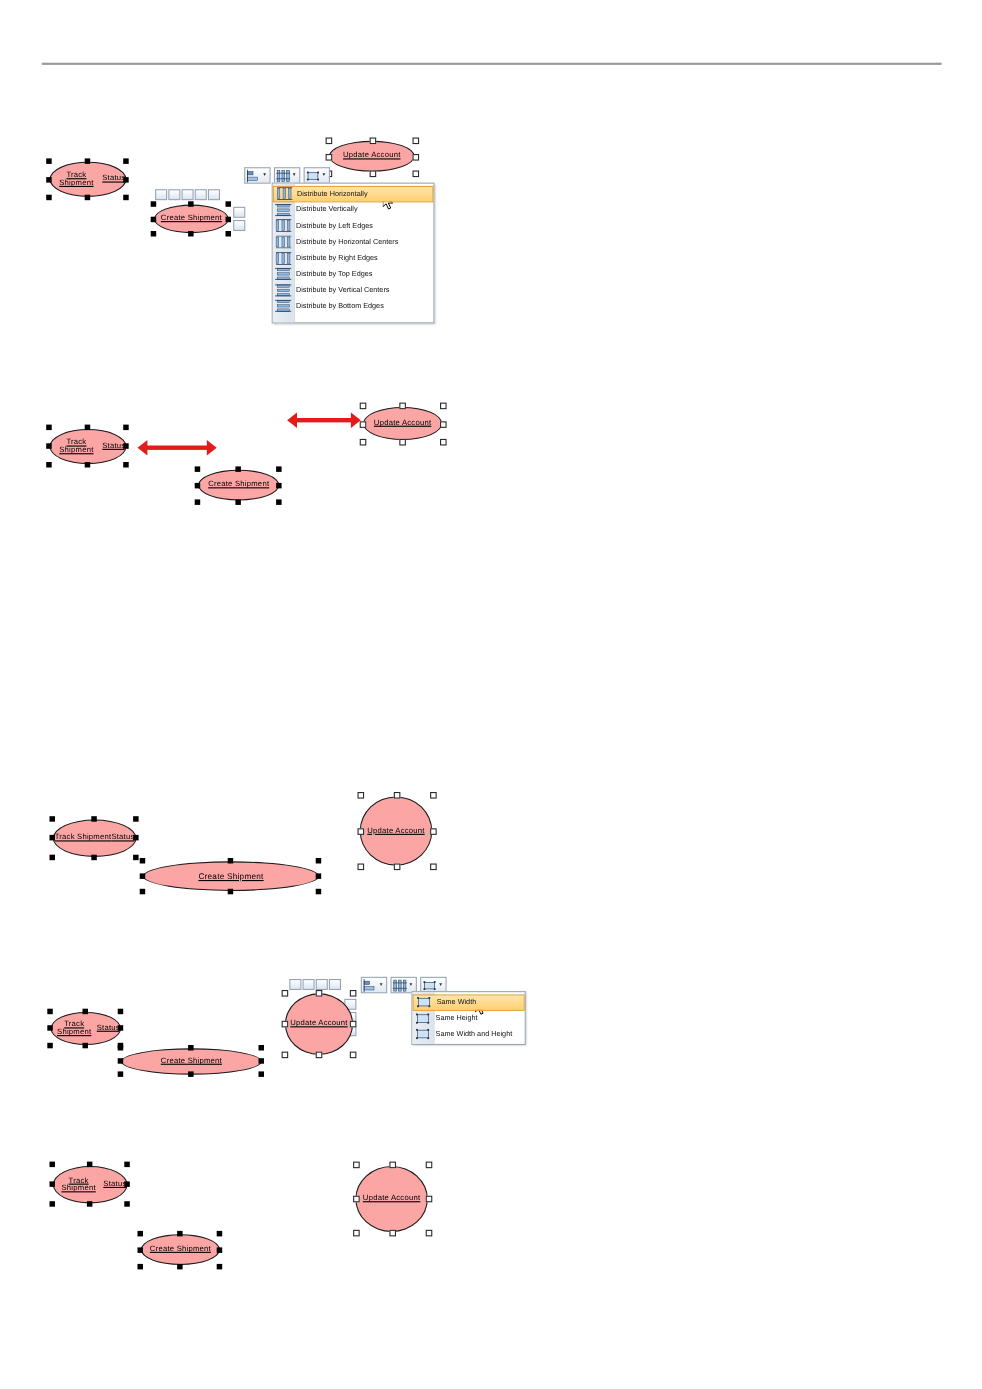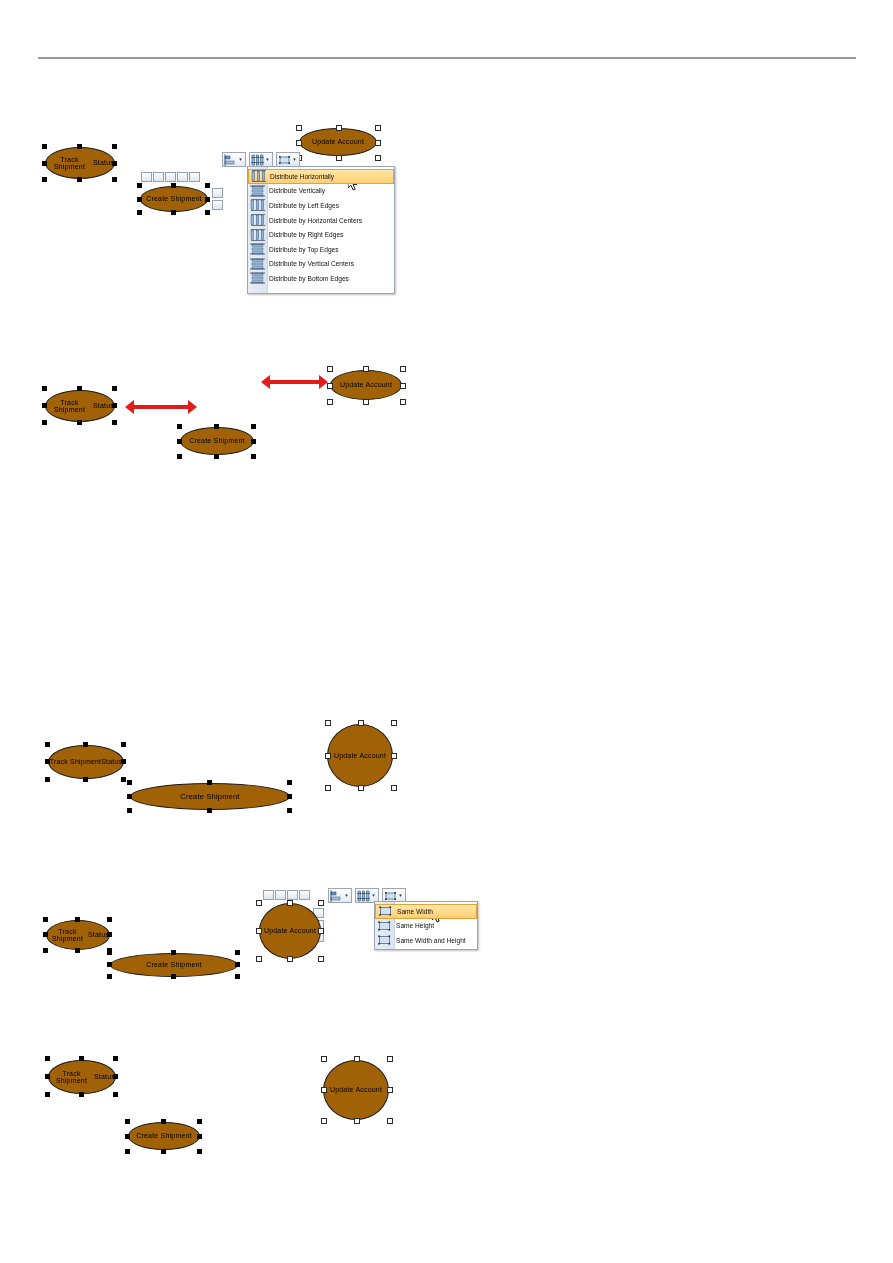--- a/index.html
+++ b/index.html
@@ -12,31 +12,32 @@
   .top-rule{position:absolute;left:38px;top:57px;width:818px;height:2px;
             background:#9a9a9a;}
 
   
   .figure{position:absolute;}
 
   
   .shape{position:absolute;}
   .shape .ell{
     position:absolute;left:0;top:0;width:100%;height:100%;
-    background:#a16207;
+    background:#fca5a5;
     border:1px solid #1b1b1b;
     border-radius:50%;
     box-sizing:border-box;
     display:flex;align-items:center;justify-content:center;
     text-align:center;
     line-height:1.05;
     color:#000;
     font-size:7px;
     letter-spacing:.2px;
     overflow:hidden;
+    text-decoration:underline;
   }
   .shape.big .ell{font-size:7.5px;}
 
   
   .h{position:absolute;width:5px;height:5px;background:#000;}
   .h.hollow{background:#fff;border:1px solid #2b2b2b;width:4px;height:4px;}
 
   
   .arrow{position:absolute;height:14px;}
   .arrow .bar{position:absolute;left:7px;right:7px;top:5px;height:4px;

